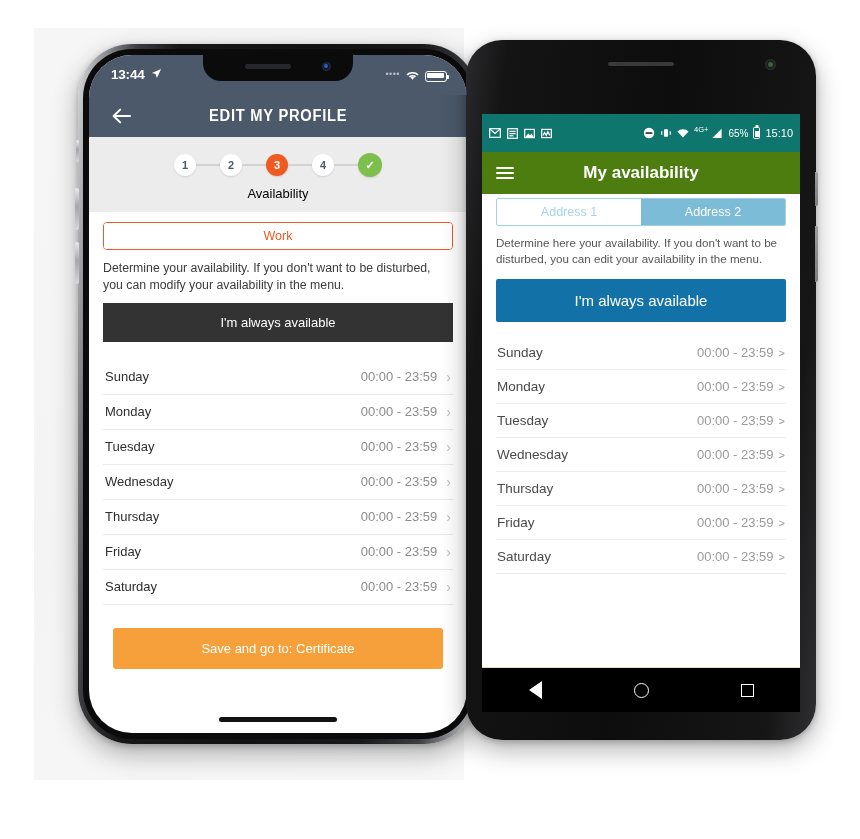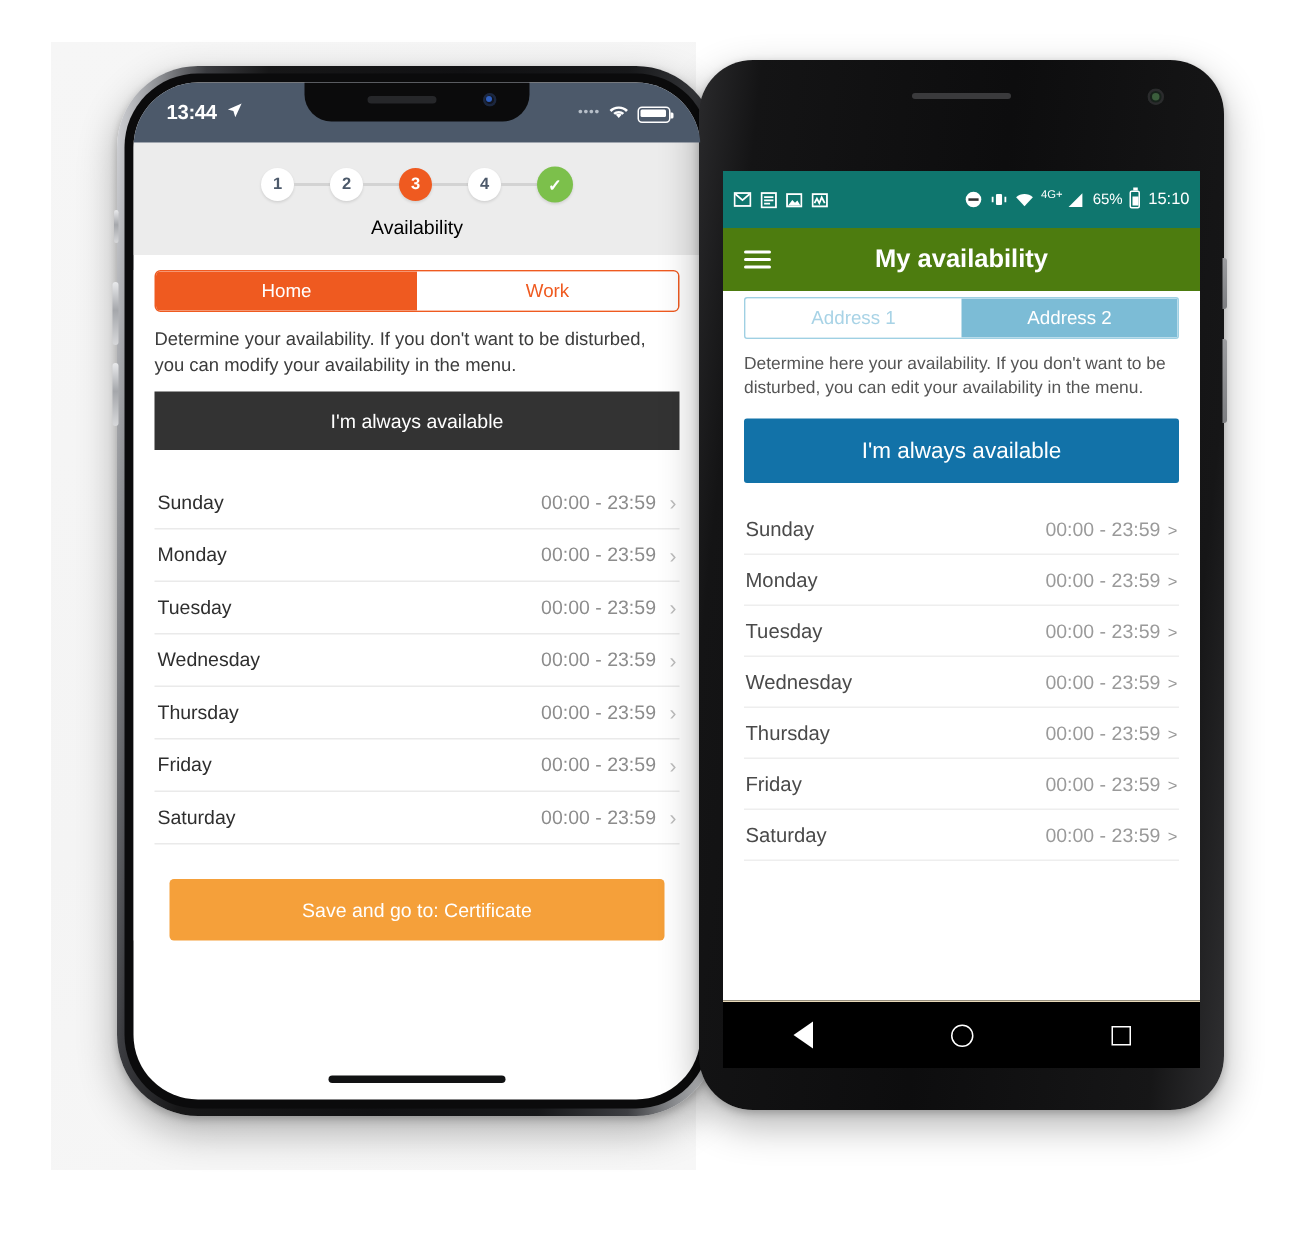--- a/index.html
+++ b/index.html
@@ -614,39 +614,47 @@
             <svg width="15" height="11" viewBox="0 0 16 12">
               <path d="M8 10.6 L5.9 8.2 A3.1 3.1 0 0 1 10.1 8.2 Z" fill="#fff"></path>
               <path d="M8 2.1 A9.2 9.2 0 0 0 1.3 4.7 L2.7 6.1 A7.3 7.3 0 0 1 13.3 6.1 L14.7 4.7 A9.2 9.2 0 0 0 8 2.1 Z" fill="#fff"></path>
               <path d="M8 5.4 A6 6 0 0 0 4 6.9 L5.3 8.2 A4.2 4.2 0 0 1 10.7 8.2 L12 6.9 A6 6 0 0 0 8 5.4 Z" fill="#fff"></path>
             </svg>
           </span>
           <span class="ip-battery"></span>
         </div>
       </div>
 
+      <div class="ip-navbar">
+        <div class="ip-back">
+          <svg width="20" height="16" viewBox="0 0 20 16">
+            <path d="M8.2 1.6 L1.6 8 L8.2 14.4" stroke="#fff" stroke-width="2" fill="none" stroke-linecap="round" stroke-linejoin="round"></path>
+            <line x1="1.9" y1="8" x2="18" y2="8" stroke="#fff" stroke-width="2" stroke-linecap="round"></line>
+          </svg>
+        </div>
+        <div class="ip-title">EDIT MY PROFILE</div>
+      </div>
 
       <div class="ip-stepzone">
         <div class="ip-steps">
           <div class="step-circle">1</div>
           <div class="step-line"></div>
           <div class="step-circle">2</div>
           <div class="step-line"></div>
           <div class="step-circle active">3</div>
           <div class="step-line"></div>
           <div class="step-circle">4</div>
           <div class="step-line"></div>
           <div class="step-circle done">✓</div>
         </div>
         <div class="ip-steplabel">Availability</div>
       </div>
 
       <div class="ip-body">
         <div class="ip-tabs">
-          <div class="ip-tab active">Home</div>
           <div class="ip-tab">Work</div>
         </div>
 
         <div class="ip-desc">Determine your availability. If you don't want to be disturbed, you can modify your availability in the menu.</div>
 
         <div class="ip-always">I'm always available</div>
 
         <div class="ip-days">
           <div class="ip-day-row">
             <span class="ip-day-name">Sunday</span>

